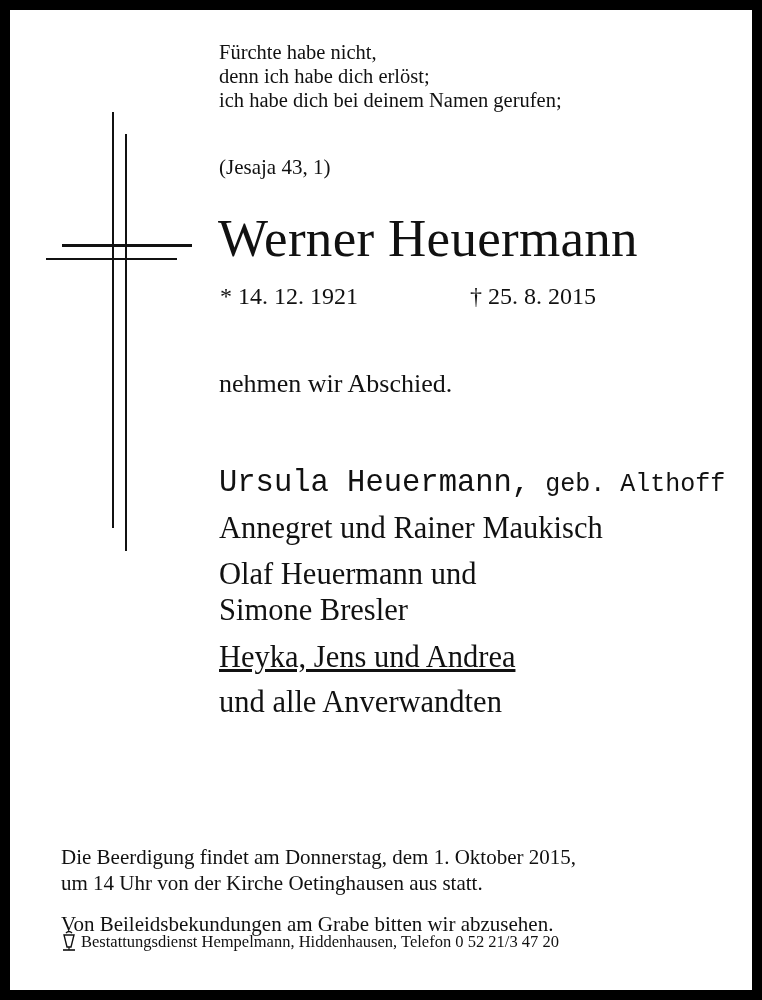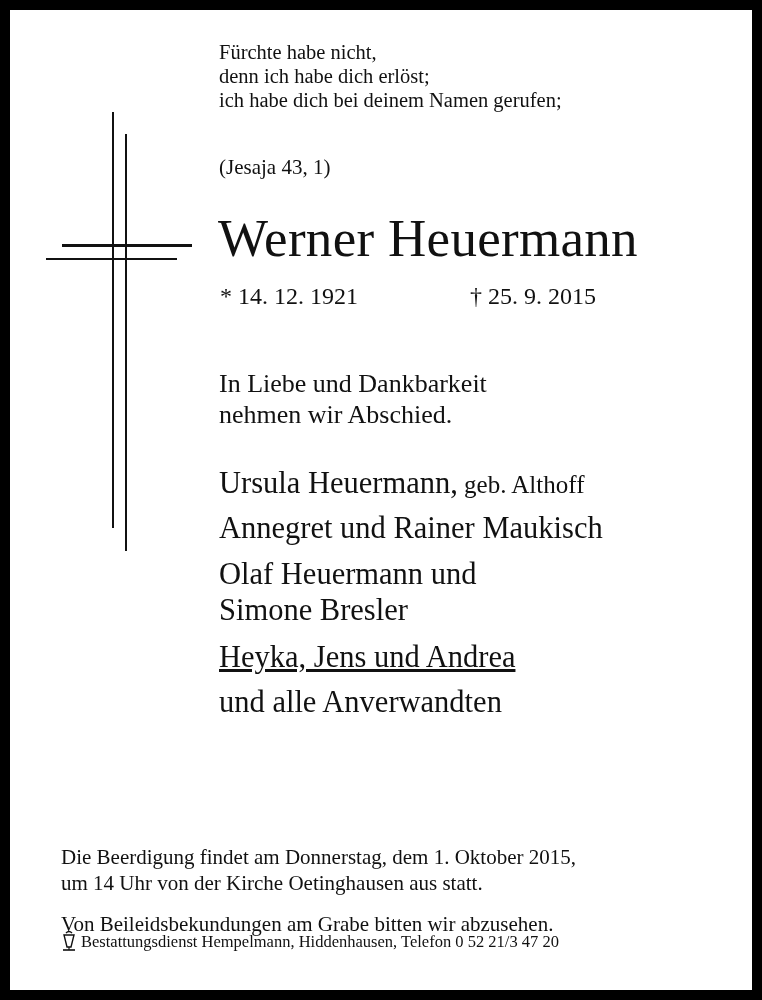--- a/index.html
+++ b/index.html
@@ -34,28 +34,27 @@
 
 <div class="t verse">
   <div>Fürchte habe nicht,</div>
   <div>denn ich habe dich erlöst;</div>
   <div>ich habe dich bei deinem Namen gerufen;</div>
 </div>
 <div class="t source">(Jesaja 43, 1)</div>
 
 <div class="t name">Werner Heuermann</div>
 <div class="t born">* 14. 12. 1921</div>
-<div class="t died">† 25. 9. 2015</div>
+<div class="t died">† 25. 8. 2015</div>
 
 <div class="t farewell">
-  <div>In Liebe und Dankbarkeit</div>
   <div>nehmen wir Abschied.</div>
 </div>
 
-<div class="t family" style="top:466px;">
+<div class="t family" style="top:466px;font-family:Liberation Mono, monospace;">
   <span>Ursula Heuermann,</span><span class="small"> geb. Althoff</span>
 </div>
 <div class="t family" style="top:511px;">Annegret und Rainer Maukisch</div>
 <div class="t family" style="top:557px;">Olaf Heuermann und</div>
 <div class="t family" style="top:593px;">Simone Bresler</div>
 <div class="t family" style="top:640px;text-decoration:underline;">Heyka, Jens und Andrea</div>
 <div class="t family" style="top:685px;">und alle Anverwandten</div>
 
 <div class="t funeral">
   <div>Die Beerdigung findet am Donnerstag, dem 1. Oktober 2015,</div>

